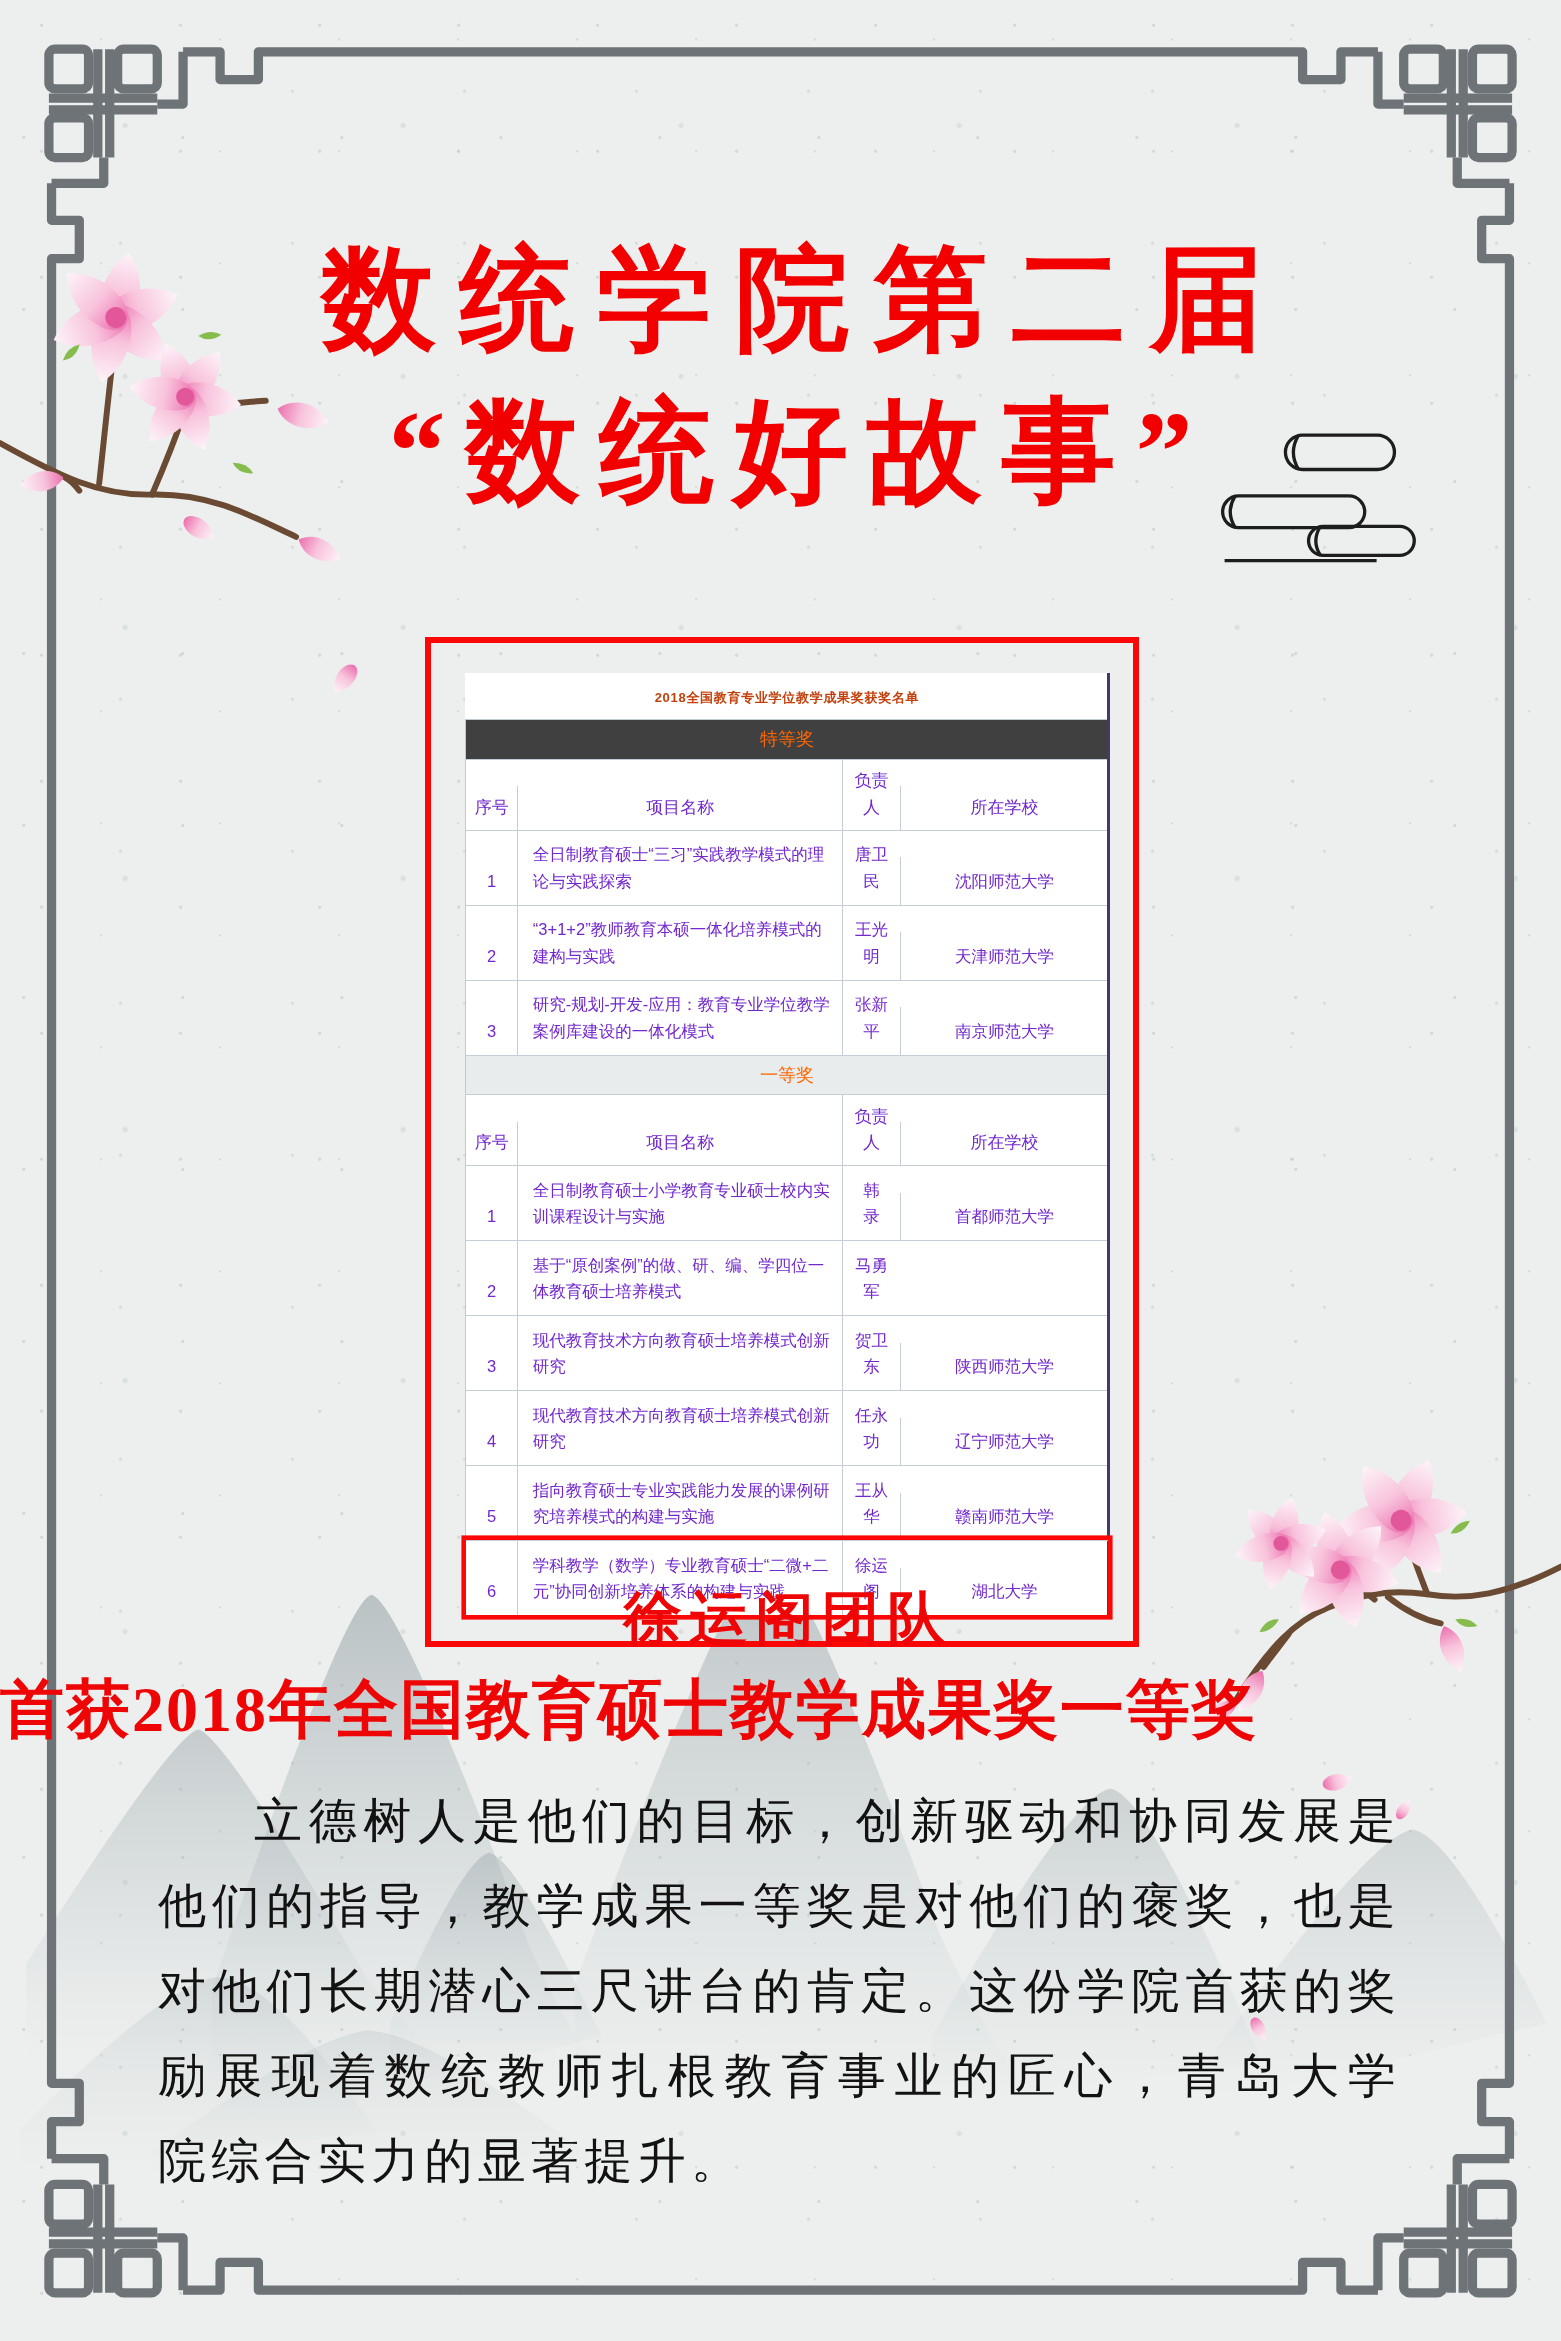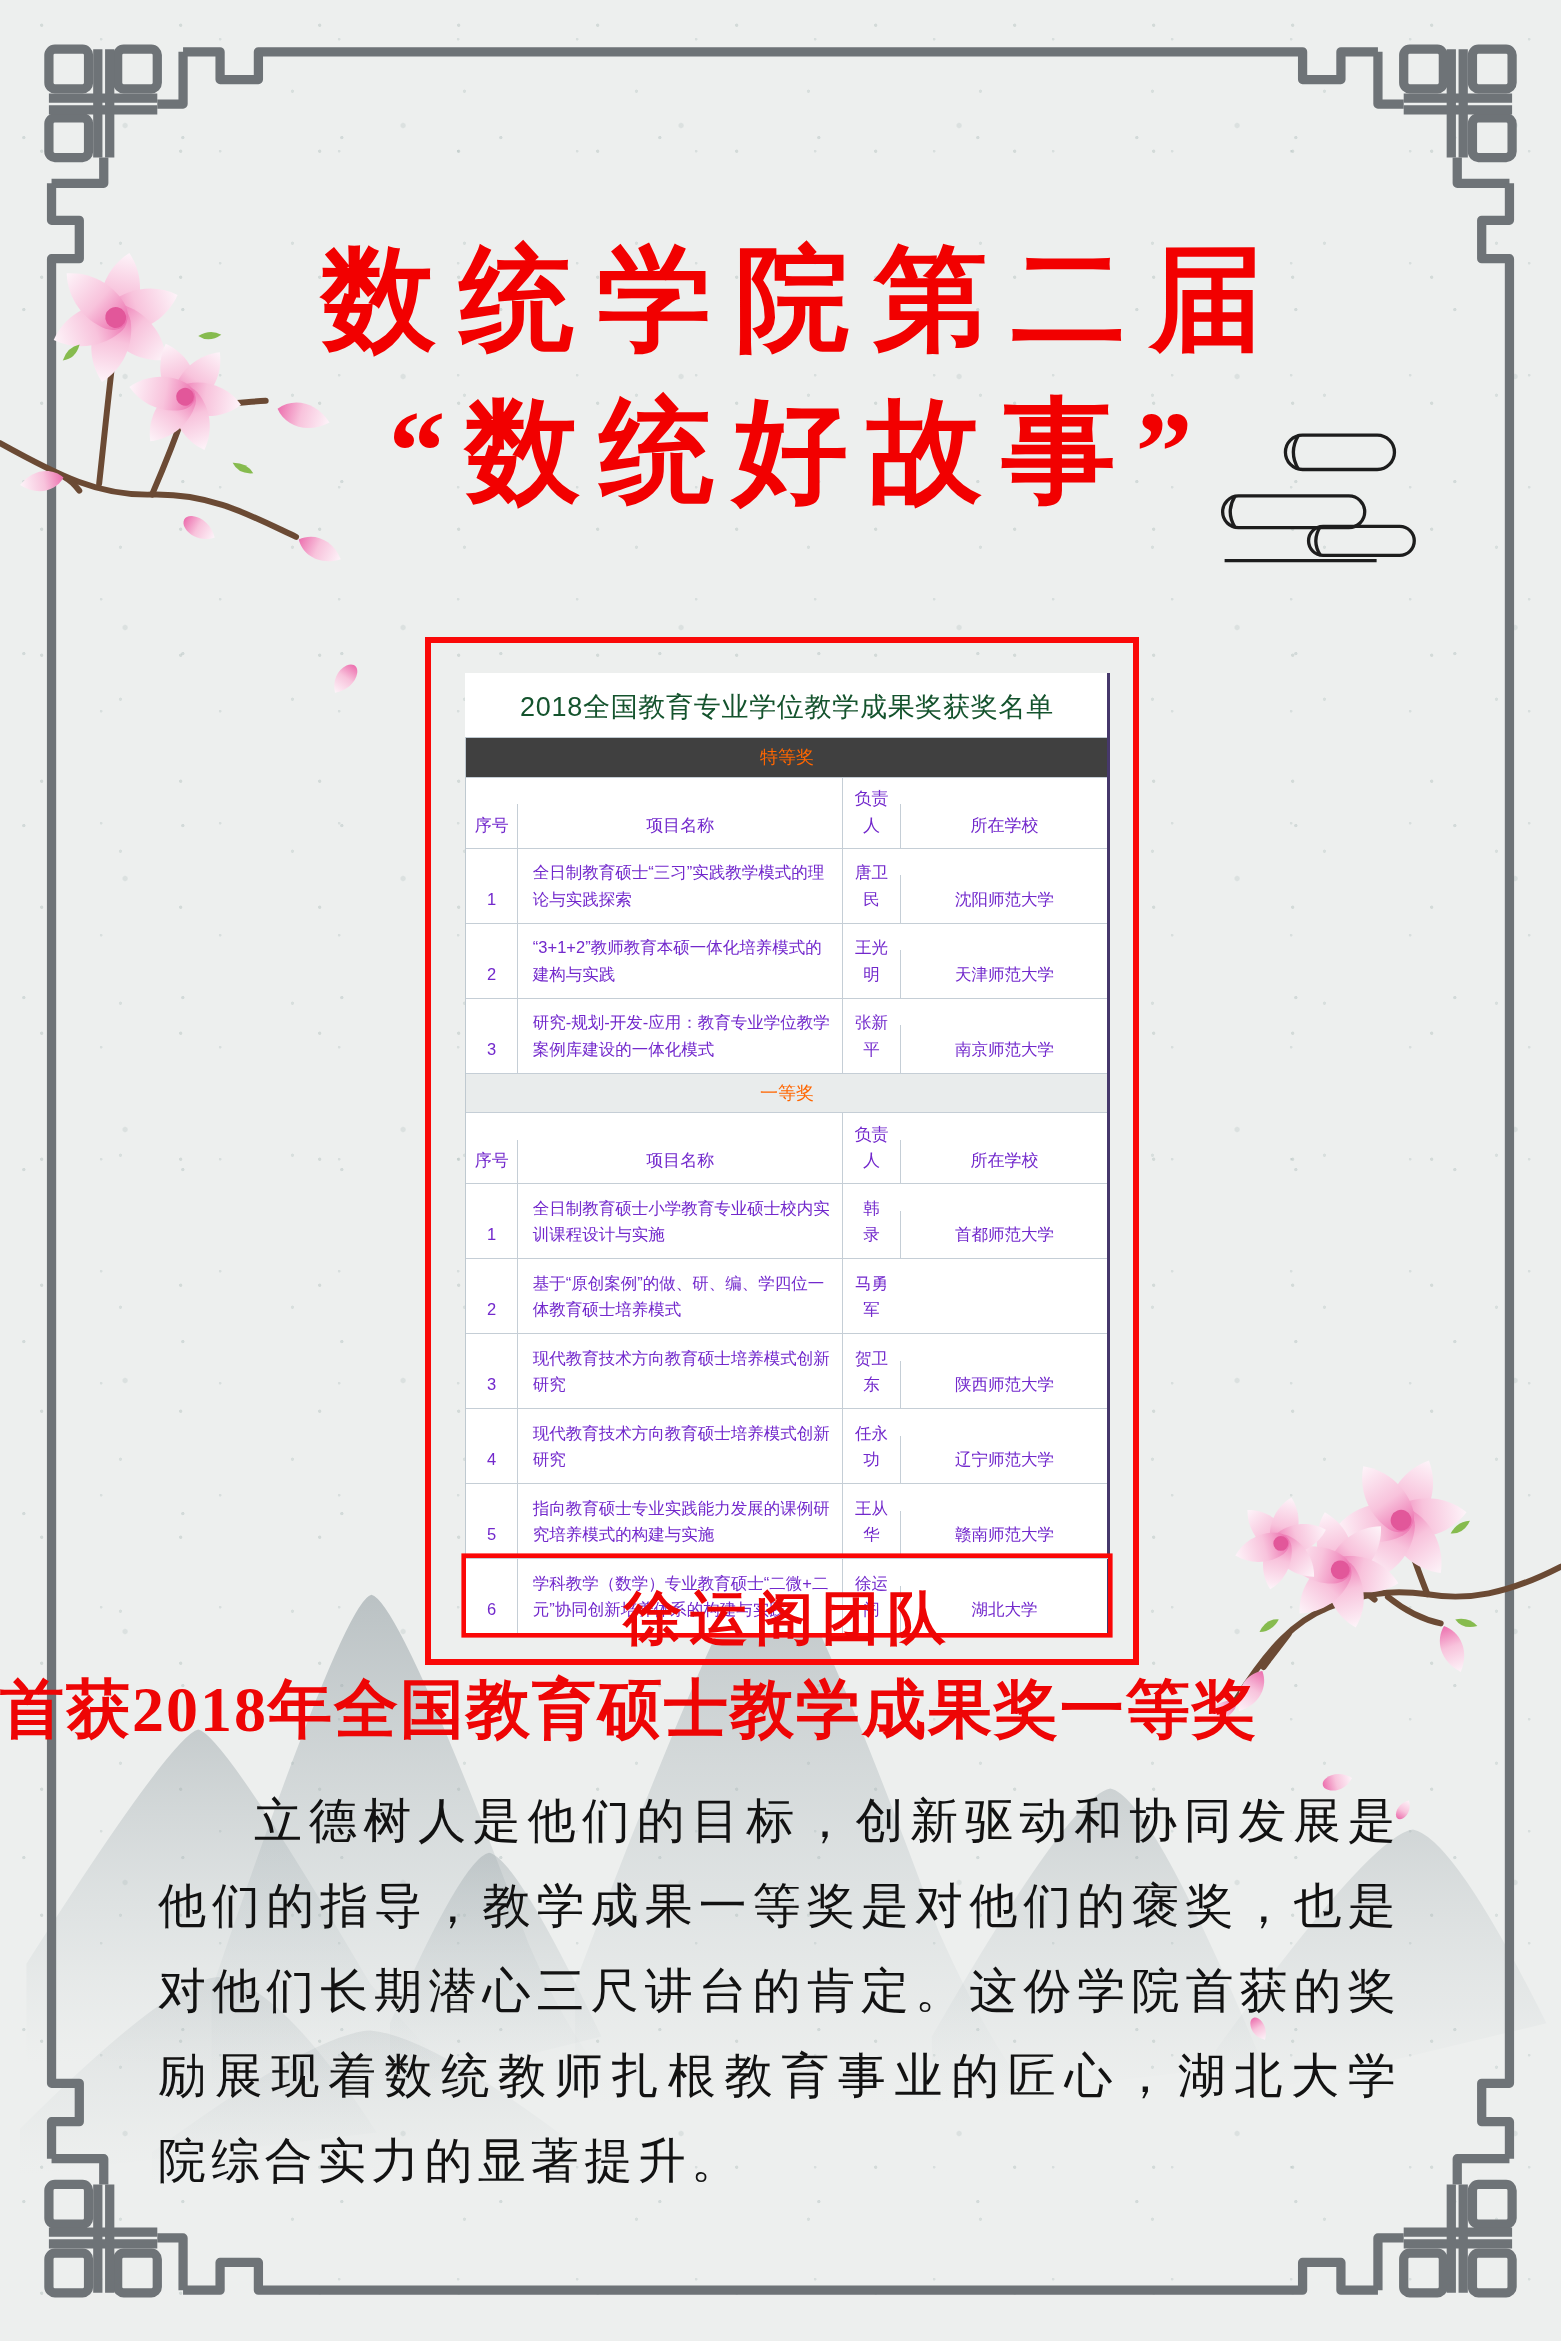--- a/index.html
+++ b/index.html
@@ -52,21 +52,21 @@
 
   
   .tframe{
     position:absolute;left:425px;top:637px;width:714px;z-index:4;
     border:6px solid #fa0808;box-sizing:border-box;
     padding:30px 24px 24.5px 34px;
   }
   .wblock{background:#ffffff;position:relative;}
   .wblock .edge{position:absolute;top:0;bottom:0;right:-1.3px;width:3.3px;background:#46386b;}
   .ttitle{
-    text-align:center;color:#14532d;font-size:27px;font-weight:400;
+    text-align:center;color:#c2410c;font-size:13px;font-weight:700;
     padding:16px 0 12px;letter-spacing:0.7px;
   }
   .grid{border:0.7px solid #bfc9d0;}
   .band{
     border-top:0.7px solid #c5ced6;text-align:center;
     color:#ff6600;font-size:18px;padding:7.3px 0;font-weight:500;
   }
   .grid > :first-child{border-top:none;}
   .trow{display:flex;border-top:0.7px solid #c5ced6;color:#7228cc;font-size:16.5px;line-height:26.4px;align-items:flex-end;}
   .cell{box-sizing:border-box;display:flex;align-items:center;justify-content:center;
@@ -281,18 +281,18 @@
     </div>
   </div>
 
   <div class="team-line">徐运阁团队</div>
   <div class="award-line">首获2018年全国教育硕士教学成果奖一等奖</div>
 
   <div class="body-par" id="body-par">
       <div class="body-line">立德树人是他们的目标，创新驱动和协同发展是</div>
       <div class="body-line">他们的指导，教学成果一等奖是对他们的褒奖，也是</div>
       <div class="body-line">对他们长期潜心三尺讲台的肯定。这份学院首获的奖</div>
-      <div class="body-line">励展现着数统教师扎根教育事业的匠心，湖北大学</div>
+      <div class="body-line">励展现着数统教师扎根教育事业的匠心，青岛大学</div>
       <div class="body-line">院综合实力的显著提升。</div>
     </div>
 
 </div>
 
 
 </body></html>

